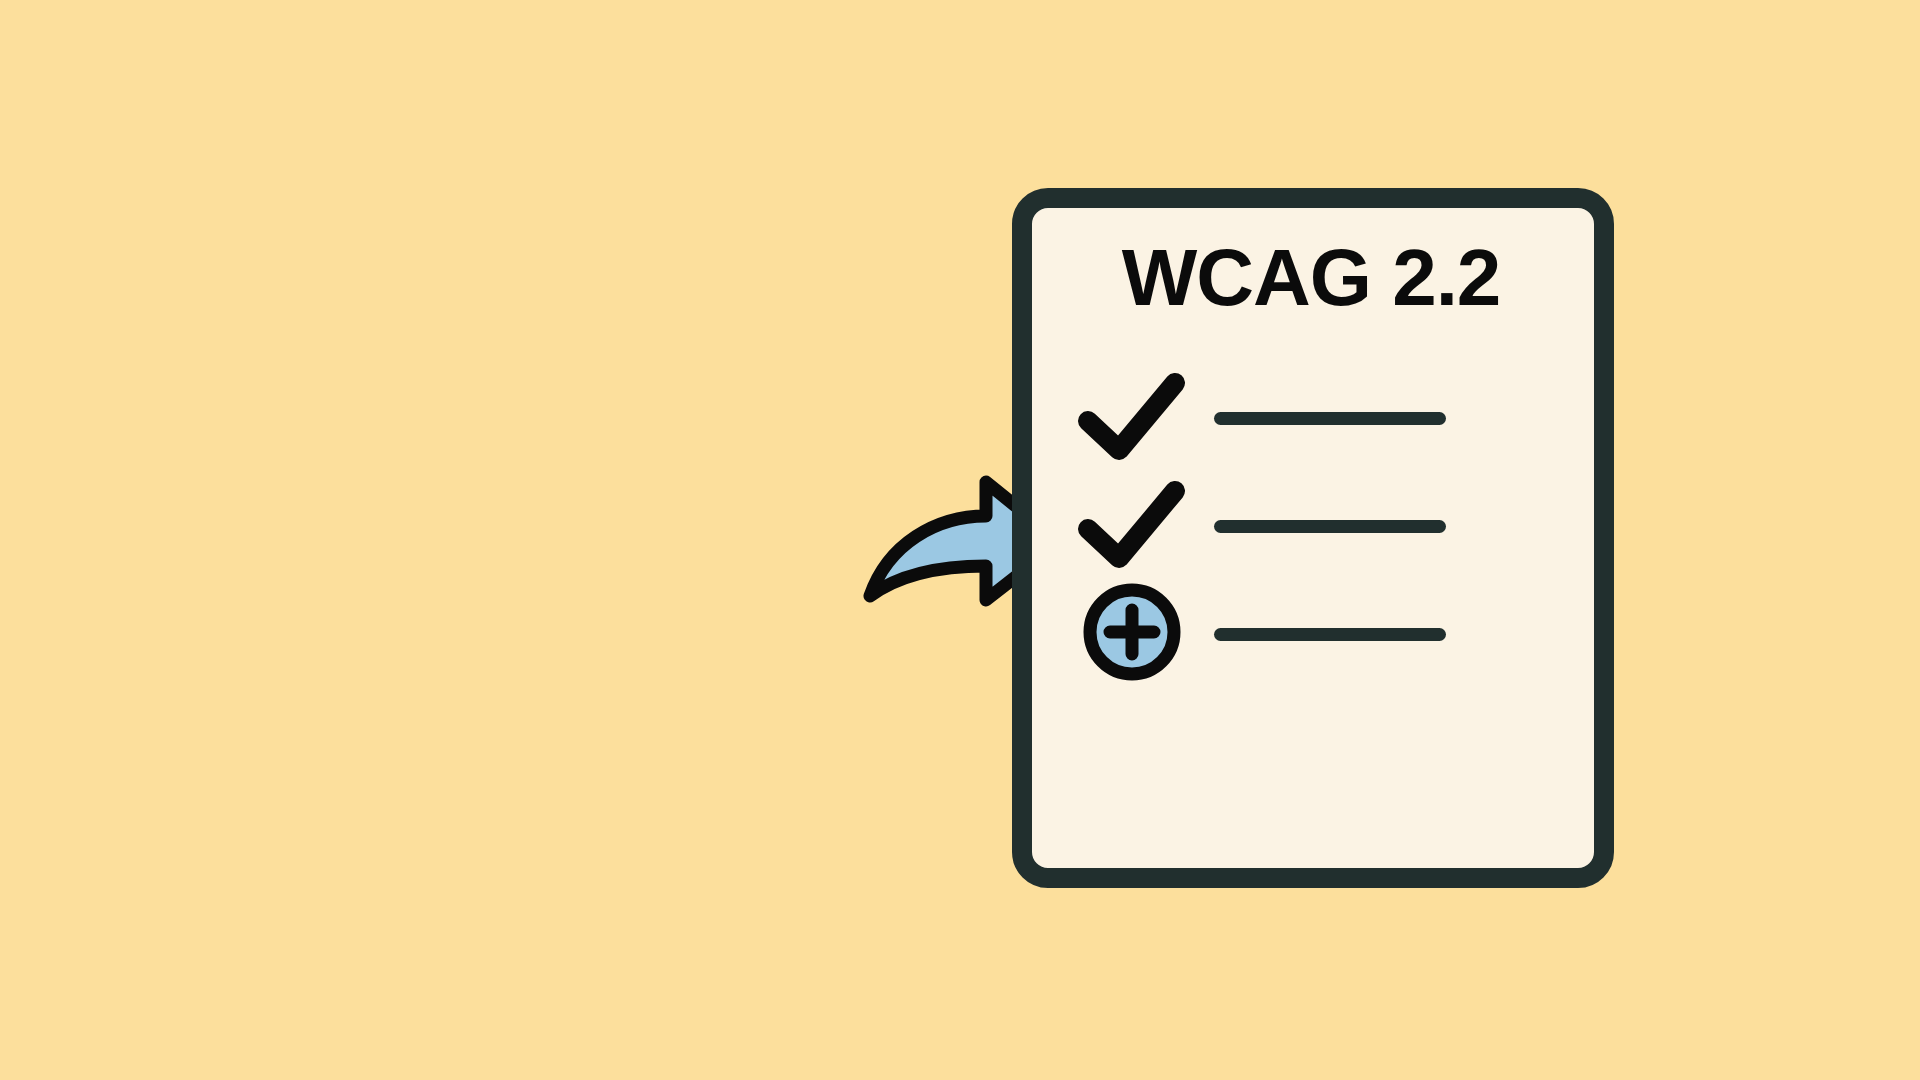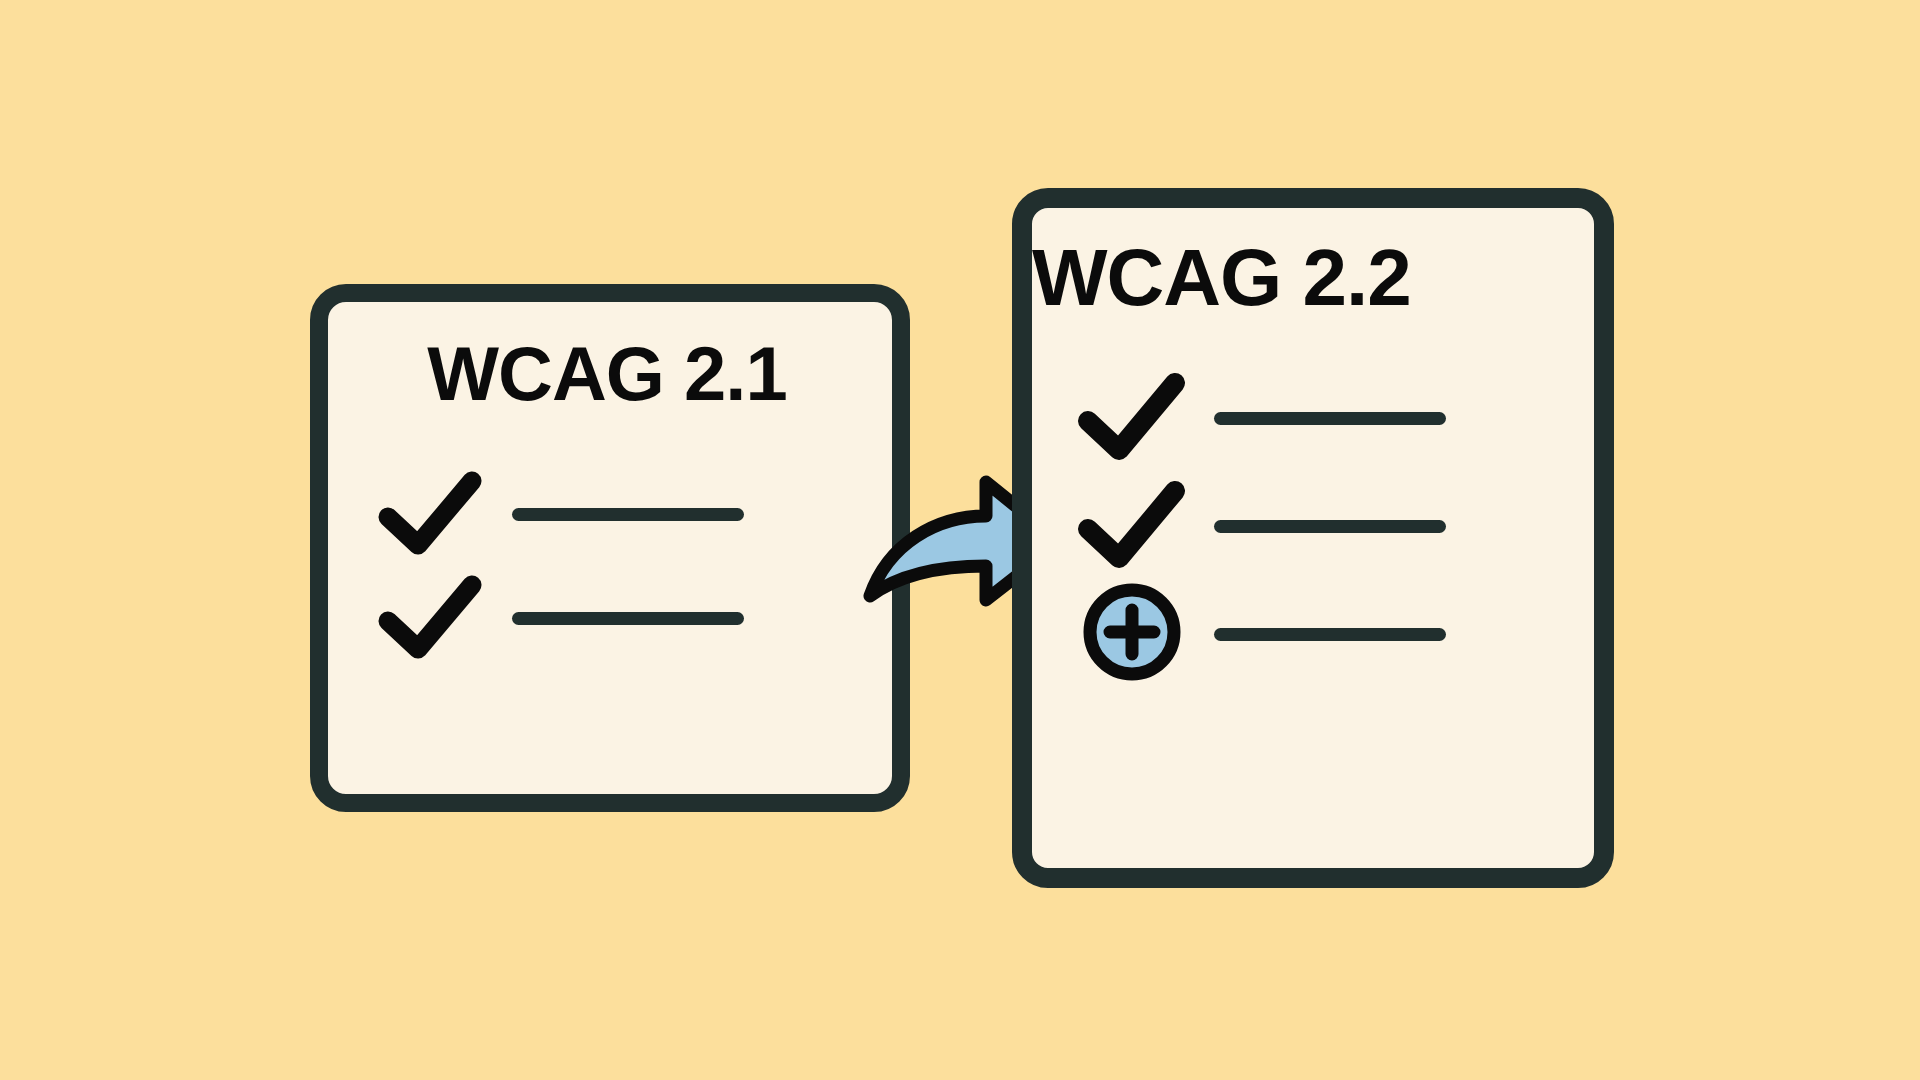--- a/index.html
+++ b/index.html
@@ -57,21 +57,21 @@
     top: 28px;
     font-size: 76px;
     text-align: center;
     padding-right: 6px;
   }
   #card-right .card-title {
     left: 0;
     right: 0;
     top: 24px;
     font-size: 80px;
-    text-align: left;
+    text-align: center;
     padding-right: 4px;
   }
 
   
   .checklist {
     position: absolute;
     left: 0;
     right: 0;
   }
   #list-left  { top: 160px; }
@@ -103,45 +103,20 @@
     top: 470px;
     width: 210px;
     height: 140px;
   }
 </style>
 </head>
 <body>
 
 <div id="stage">
 
-  <div class="card" id="card-left">
-    <div class="card-title">WCAG 2.1</div>
-
-    <div class="checklist" id="list-left">
-
-      <div class="check-row">
-        <span class="marker">
-          <svg width="104" height="86" viewBox="0 0 104 86" aria-hidden="true">
-            <path d="M10 48 L40 76 L94 12" fill="none" stroke="#0B0B0B" stroke-width="19" stroke-linecap="round" stroke-linejoin="round"></path>
-          </svg>
-        </span>
-        <span class="row-line"></span>
-      </div>
-
-      <div class="check-row">
-        <span class="marker">
-          <svg width="104" height="86" viewBox="0 0 104 86" aria-hidden="true">
-            <path d="M10 48 L40 76 L94 12" fill="none" stroke="#0B0B0B" stroke-width="19" stroke-linecap="round" stroke-linejoin="round"></path>
-          </svg>
-        </span>
-        <span class="row-line"></span>
-      </div>
-
-    </div>
-  </div>
 
   <div id="arrow">
     <svg width="210" height="140" viewBox="0 0 210 140" aria-hidden="true">
       <path d="M8 126
                C 26 74, 74 46, 124 46
                L 124 12
                L 198 72
                L 124 130
                L 124 96
                C 78 96, 38 104, 8 126 Z" fill="#9BC8E3" stroke="#0B0B0B" stroke-width="13" stroke-linejoin="round" stroke-linecap="round"></path>

